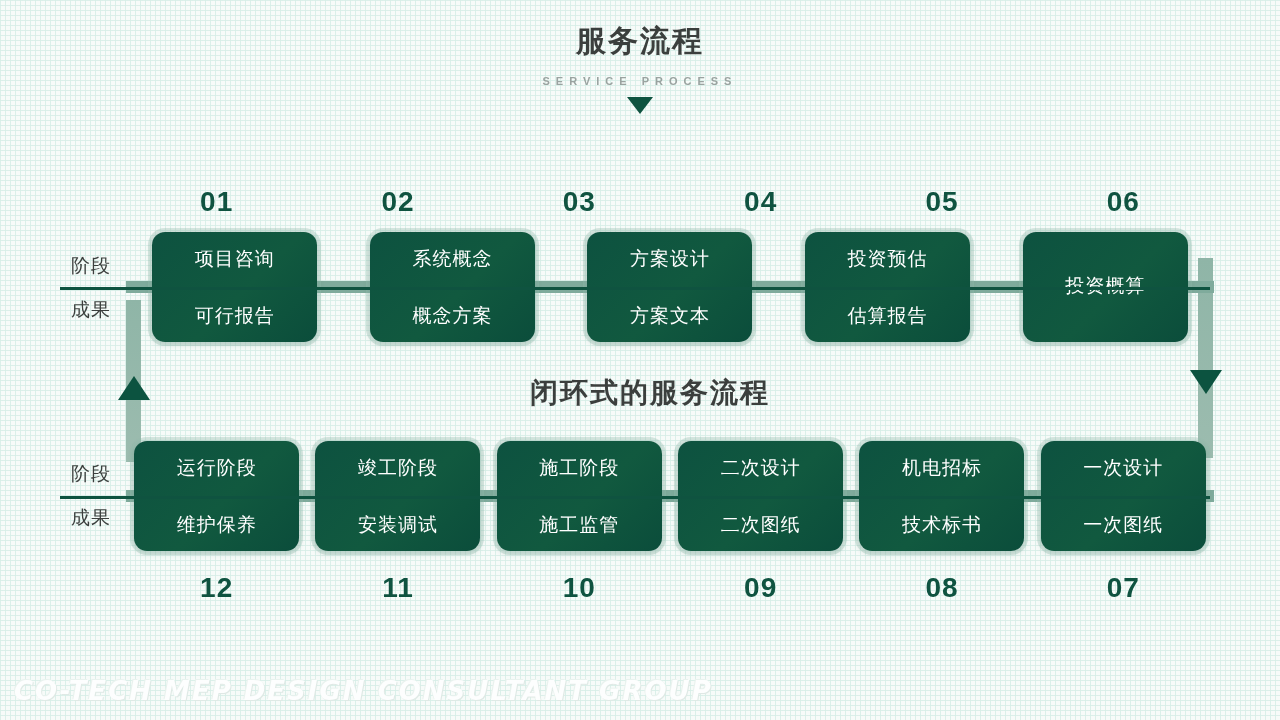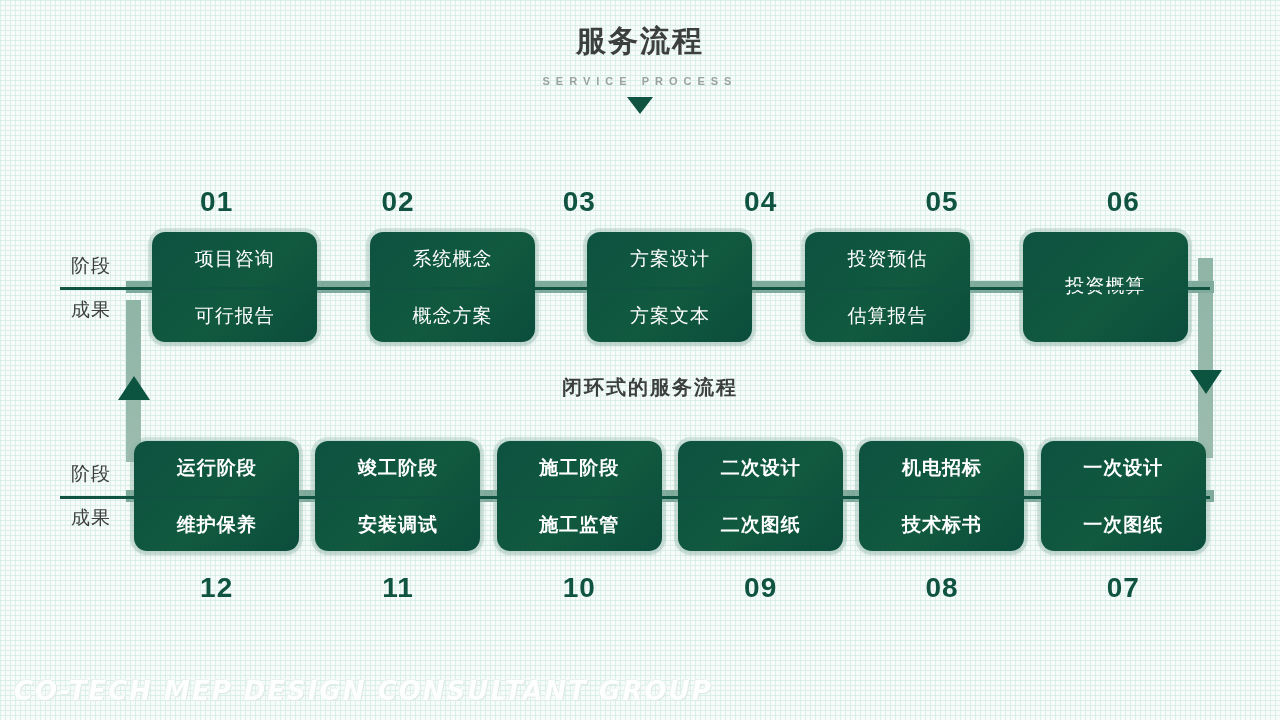--- a/index.html
+++ b/index.html
@@ -76,21 +76,21 @@
   .divider{
     position:absolute; height:3px; background:#0f5340;
     left:60px; width:1150px; z-index:4;
   }
   .divider.top   { top:287px; }
   .divider.bottom{ top:496px; }
 
   
   .row{ position:absolute; left:126px; width:1088px; height:110px; }
   .row.top   { top:232px; }
-  .row.bottom{ top:441px;font-weight:bold; }
+  .row.bottom{ top:441px; }
 
   
   .connector{
     position:absolute; left:0; top:49px; width:100%; height:12px;
     background:#7fab9c; z-index:1;
   }
 
   .cards{
     position:relative; display:flex; height:110px; z-index:2;
   }
@@ -117,21 +117,21 @@
   .numbers.top   { top:186px; }
   .numbers.bottom{ top:572px; }
   .num{
     flex:1 1 0; text-align:center;
     font-size:28px; font-weight:700; color:#0f5340; letter-spacing:1px;
   }
 
   
   .center-caption{
     position:absolute; top:374px; left:0; width:1280px;
-    text-align:center; font-size:20px; font-weight:700;
+    text-align:center; font-size:28px; font-weight:700;
     color:#3b3f3d; letter-spacing:2px; z-index:5;padding-left:20px;
   }
 
   
   .footer{
     position:absolute; left:14px; bottom:14px;
     font-size:26px; font-style:italic; font-weight:700;
     letter-spacing:2px;
     color:#fdfefe;
     text-shadow:1px 1px 0 #dfe9e5, -1px -1px 0 #e9f2ee;

